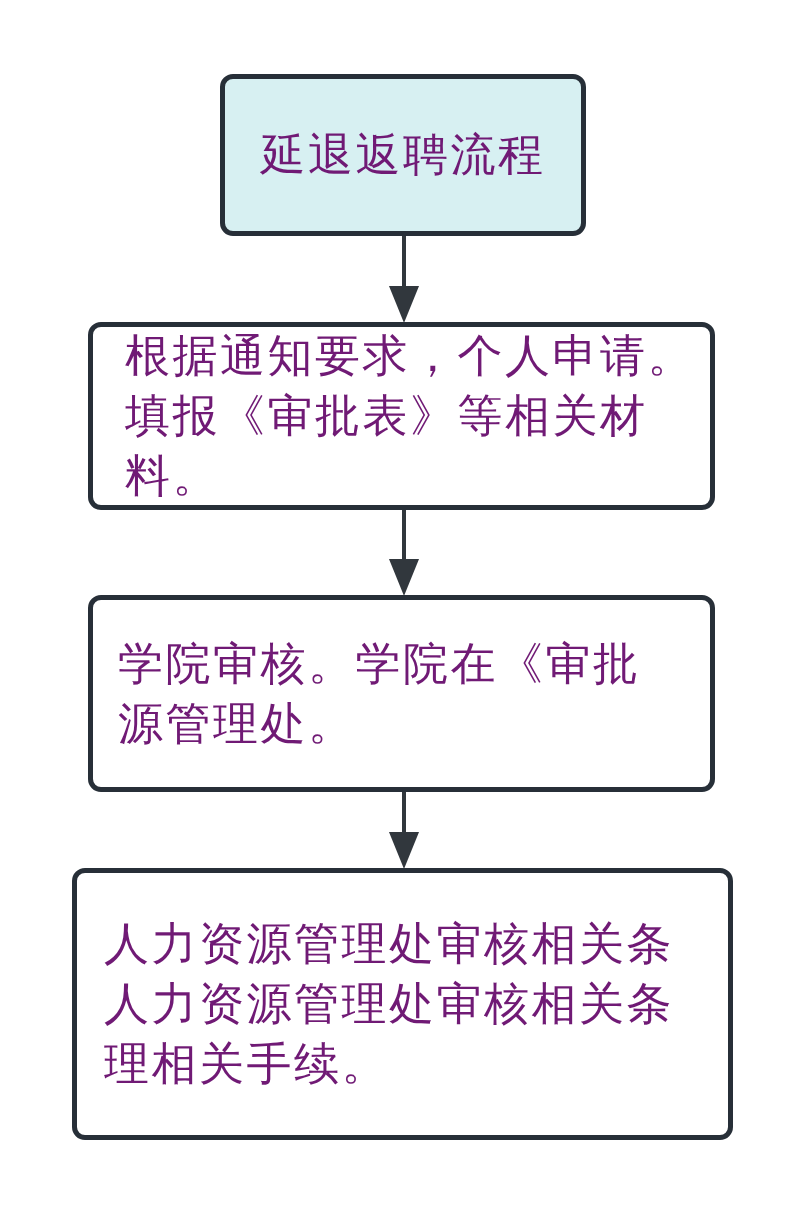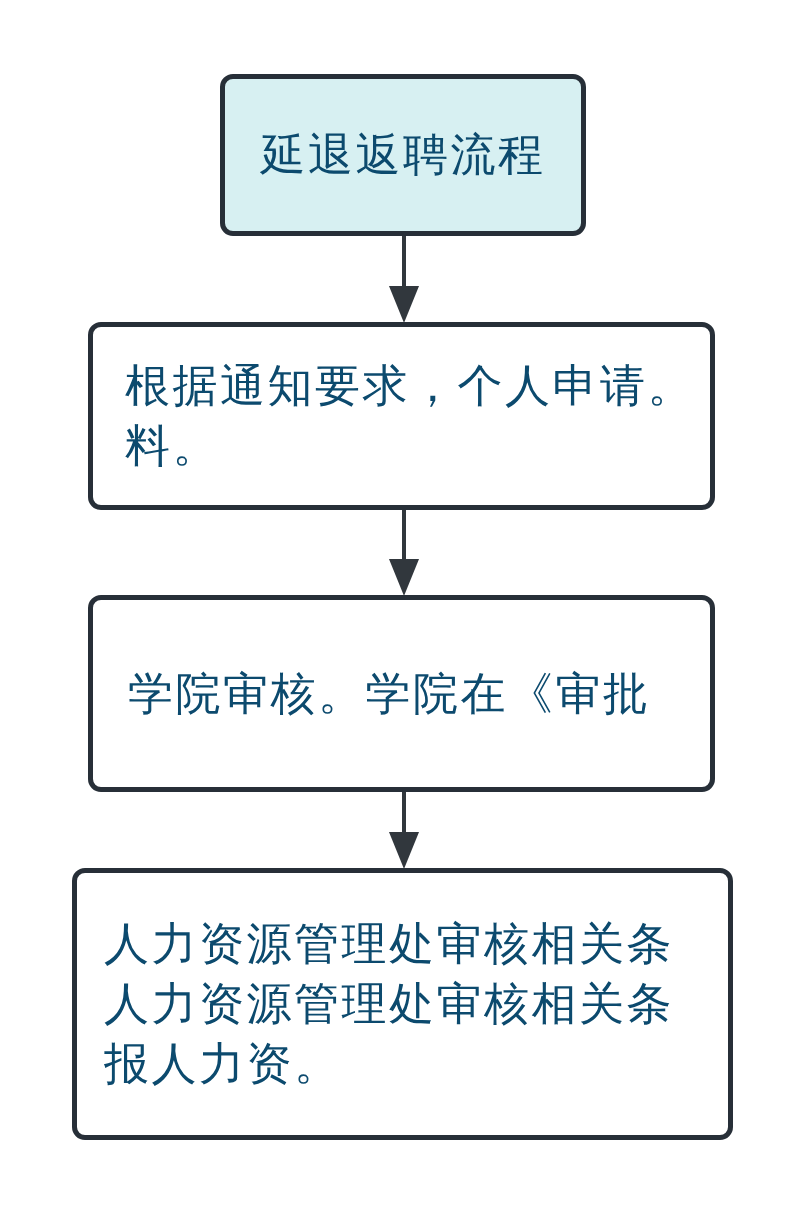--- a/index.html
+++ b/index.html
@@ -14,21 +14,21 @@
     background: #ffffff;
     font-family: "Liberation Sans", "DejaVu Sans", sans-serif;
     overflow: hidden;
   }
   .node {
     position: absolute;
     box-sizing: border-box;
     border: 5px solid #272f38;
     border-radius: 13px;
     background: #ffffff;
-    color: #0c4a6e;
+    color: #701a75;
     font-size: 45px;
     line-height: 60px;
     letter-spacing: 2.5px;
     display: flex;
     flex-direction: column;
     justify-content: center;
   }
   .title-node {
     left: 220px;
     top: 74px;
@@ -44,21 +44,21 @@
     width: 627px;
     height: 188px;
     padding-left: 32px;
     padding-right: 6px;
   }
   .step-2 {
     left: 88px;
     top: 595px;
     width: 627px;
     height: 197px;
-    padding-left: 35px;
+    padding-left: 25px;
     padding-right: 6px;
   }
   .step-3 {
     left: 72px;
     top: 868px;
     width: 661px;
     height: 272px;
     padding-left: 27px;
     padding-right: 12px;
   }
@@ -100,36 +100,38 @@
     <div class="text-line">延退返聘流程</div>
   </div>
 
   <div class="arrow arrow-1">
     <div class="arrow-line"></div>
     <div class="arrow-head"></div>
   </div>
 
   <div class="node step-1">
     <div class="text-line">根据通知要求，个人申请。</div>
+    <div class="text-line">填报《审批表》等相关材</div>
     <div class="text-line">料。</div>
   </div>
 
   <div class="arrow arrow-2">
     <div class="arrow-line"></div>
     <div class="arrow-head"></div>
   </div>
 
   <div class="node step-2">
     <div class="text-line">学院审核。学院在《审批</div>
+    <div class="text-line">源管理处。</div>
   </div>
 
   <div class="arrow arrow-3">
     <div class="arrow-line"></div>
     <div class="arrow-head"></div>
   </div>
 
   <div class="node step-3">
     <div class="text-line">人力资源管理处审核相关条</div>
     <div class="text-line">人力资源管理处审核相关条</div>
-    <div class="text-line">报人力资。</div>
+    <div class="text-line">理相关手续。</div>
   </div>
 
 </div>
 
 </body></html>

